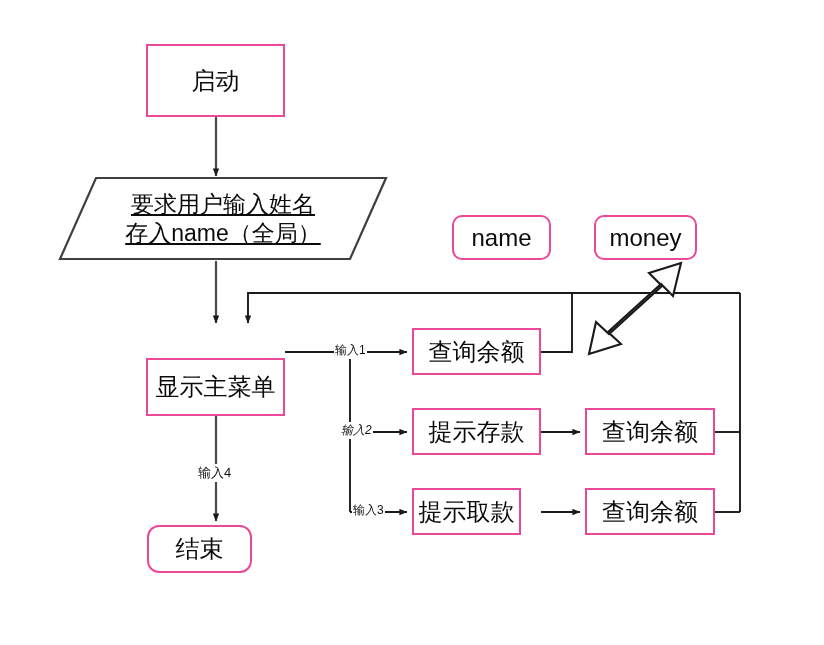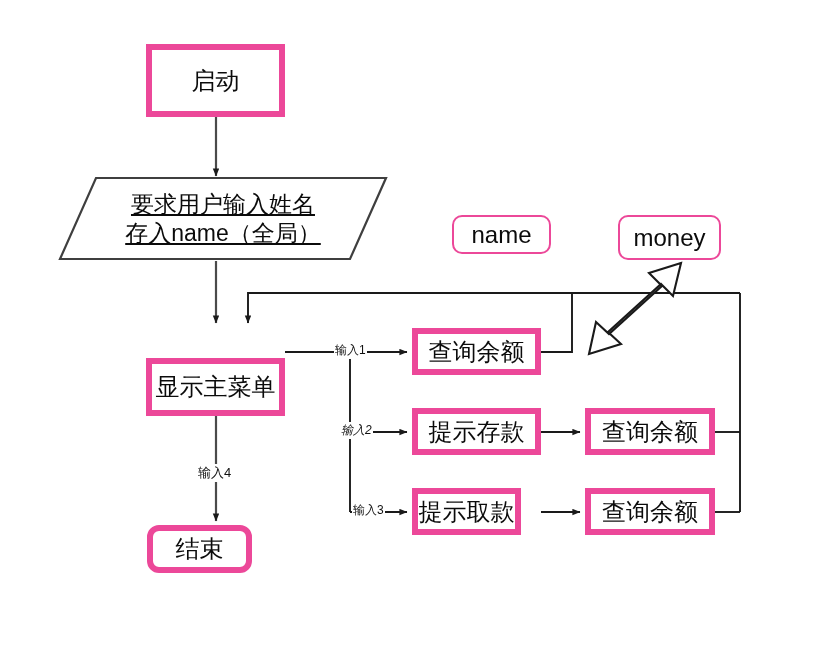--- a/index.html
+++ b/index.html
@@ -25,21 +25,21 @@
     height: 645px;
   }
   .node {
     position: absolute;
     box-sizing: border-box;
     display: flex;
     align-items: center;
     justify-content: center;
     text-align: center;
     background: #ffffff;
-    border: 6px solid #ec4899;
+    border: 2px solid #ec4899;
     color: #0b0b0b;
     line-height: 1.22;
     z-index: 3;
   }
   .node.rect        { border-radius: 0; }
   .node.rounded     { border-radius: 12px; }
   .node.var         { border-radius: 10px; border-width: 2px; }
   .node.io {
     border: none;
     background: transparent;
@@ -128,25 +128,25 @@
   </div>
 
   <div class="node rect t-cjk-24" style="left:146px; top:323px; width:139px; height:58px;margin-top:35px;">
     <span>显示主菜单</span>
   </div>
 
   <div class="node rounded t-cjk-24" style="left:147px; top:525px; width:105px; height:48px;">
     <span>结束</span>
   </div>
 
-  <div class="node var t-lat-24" style="left:452px; top:215px; width:99px; height:39px;">
+  <div class="node var t-lat-24" style="left:452px; top:215px; width:99px; height:45px;">
     <span>name</span>
   </div>
 
-  <div class="node var t-lat-24" style="left:594px; top:215px; width:103px; height:45px;margin-left:24px;">
+  <div class="node var t-lat-24" style="left:594px; top:215px; width:103px; height:45px;">
     <span>money</span>
   </div>
 
   <div class="node rect t-cjk-24" style="left:412px; top:328px; width:129px; height:47px;">
     <span>查询余额</span>
   </div>
 
   <div class="node rect t-cjk-24" style="left:412px; top:408px; width:129px; height:47px;">
     <span>提示存款</span>
   </div>

